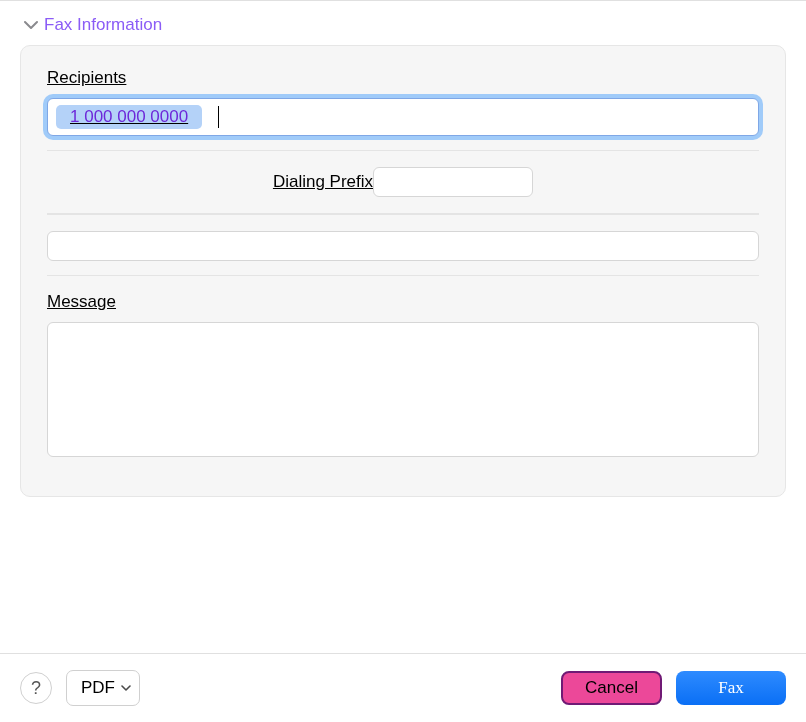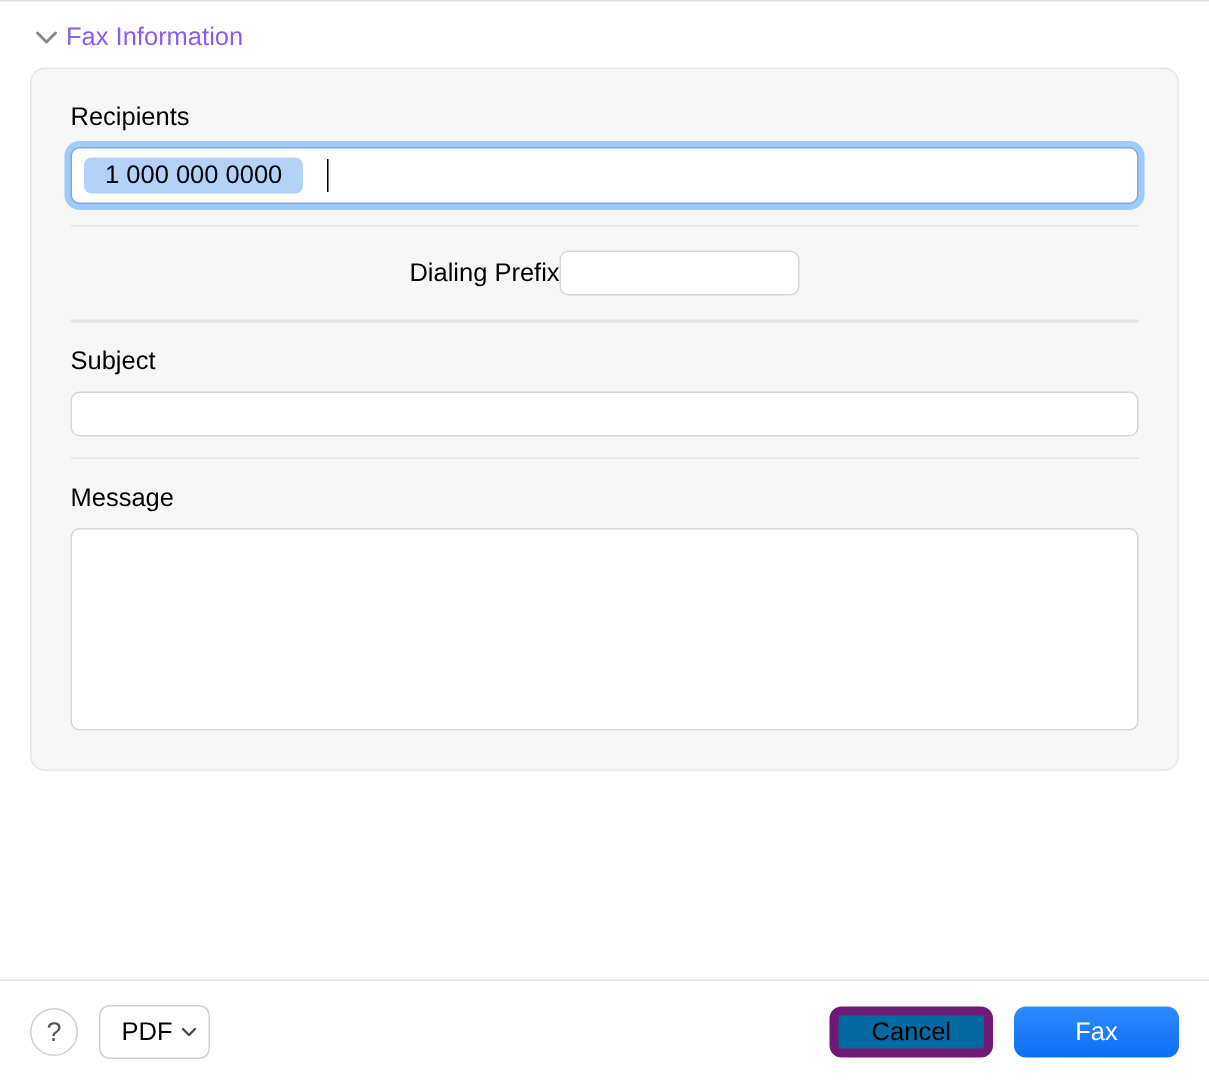--- a/index.html
+++ b/index.html
@@ -33,21 +33,22 @@
     }
     .section-header .chev { display: inline-flex; }
     .section-title {
       font-size: 17px;
       color: #8b5cf6;
     }
     .panel {
       background: #f6f6f6;
       border: 1px solid #e6e6e6;
       border-radius: 10px;
-      padding: 22px 26px 21px 26px;
+      padding: 22px 26px 34px 26px;
+      text-decoration: underline;
     }
     .field-label {
       font-size: 17px;
       margin-bottom: 10px;
     }
     
     .token-field {
       width: 100%;
       height: 38px;
       background: #fff;
@@ -58,21 +59,21 @@
       align-items: center;
       padding: 0 8px;
       gap: 6px;
       margin-bottom: 14px;
     }
     .token {
       background: #b4d2f8;
       border-radius: 5px;
       padding: 2px 14px;
       font-size: 17px;
-      color: #000000;
+      color: #6d28d9;
       line-height: 1.2;
     }
     .caret {
       width: 1px;
       height: 22px;
       background: #000;
       margin-left: 10px;
     }
     .hr {
       border: none;
@@ -185,29 +186,30 @@
       line-height: 0;
     }
     .spacer { flex: 1; }
     .btn {
       height: 34px;
       min-width: 100px;
       padding: 0 22px;
       border-radius: 8px;
       font-size: 17px;
       cursor: pointer;
-      border: 6px solid #701a75;
-      background: #0369a1;
+      border: 2px solid #701a75;
+      background: #ec4899;
     }
     .btn.primary {
       background: linear-gradient(#2e8bff, #0a6ff5);
       color: #fff;
       border: none;
       min-width: 110px;
       font-weight: 400;
+      font-family: Liberation Serif, serif;
     }
   </style>
 </head>
 <body>
 
 <div class="window">
   <div class="content">
 
     <div class="section-header">
       <span class="chev">
@@ -232,21 +234,20 @@
         <div class="field-label">Dialing Prefix</div>
         <input class="small-input" type="text" value="" style="">
       </div>
 
       <hr class="hr">
 
 
       <hr class="hr">
 
       <div class="subject-block">
-        <div class="field-label">Subject</div>
         <input class="text-input" type="text" value="" style="">
       </div>
 
       <hr class="hr">
 
       <div class="message-block">
         <div class="field-label">Message</div>
         <textarea class="textarea" style=""></textarea>
       </div>
 

